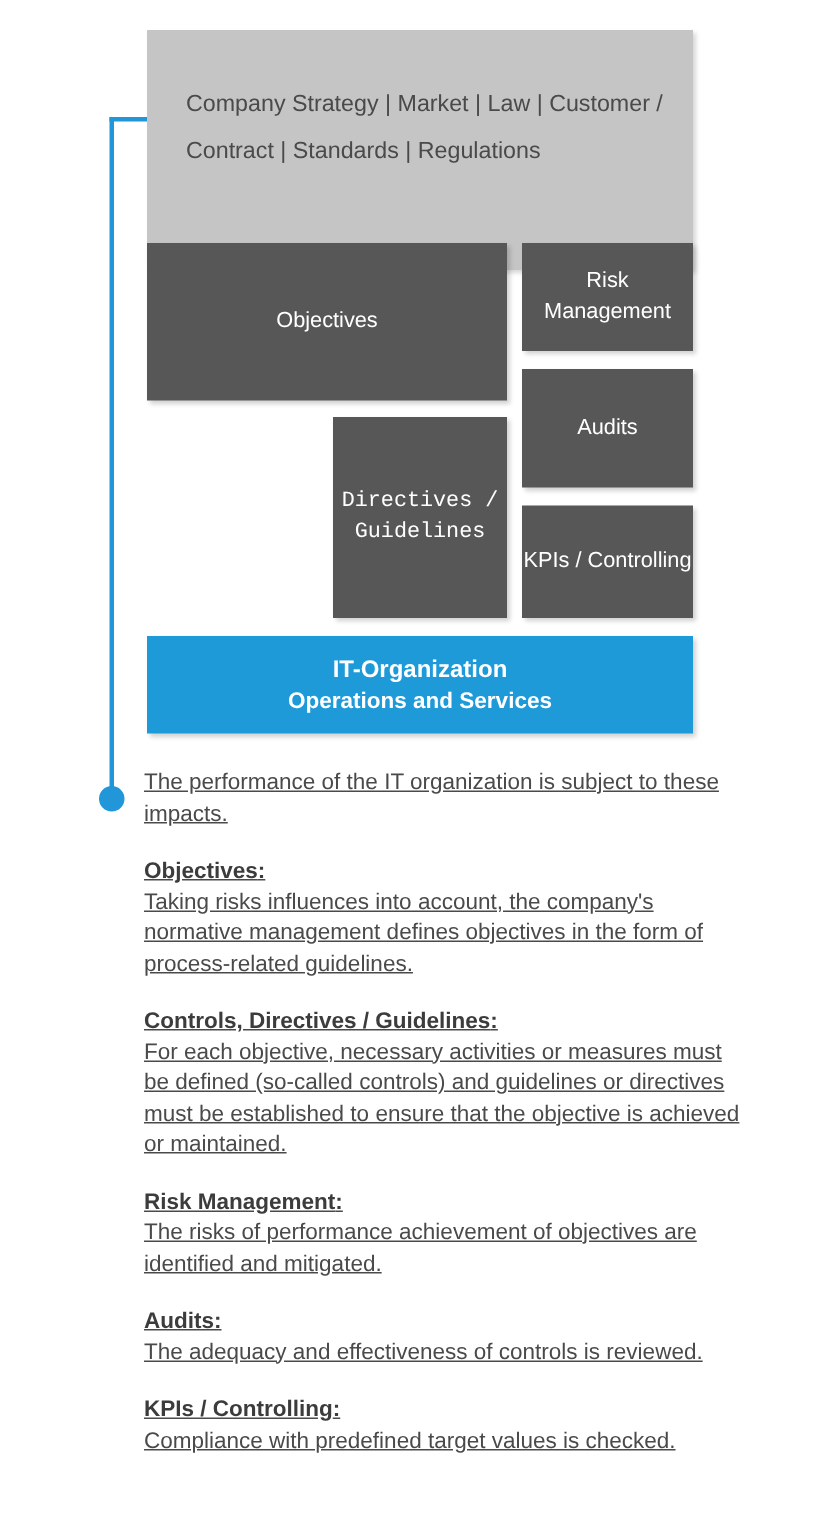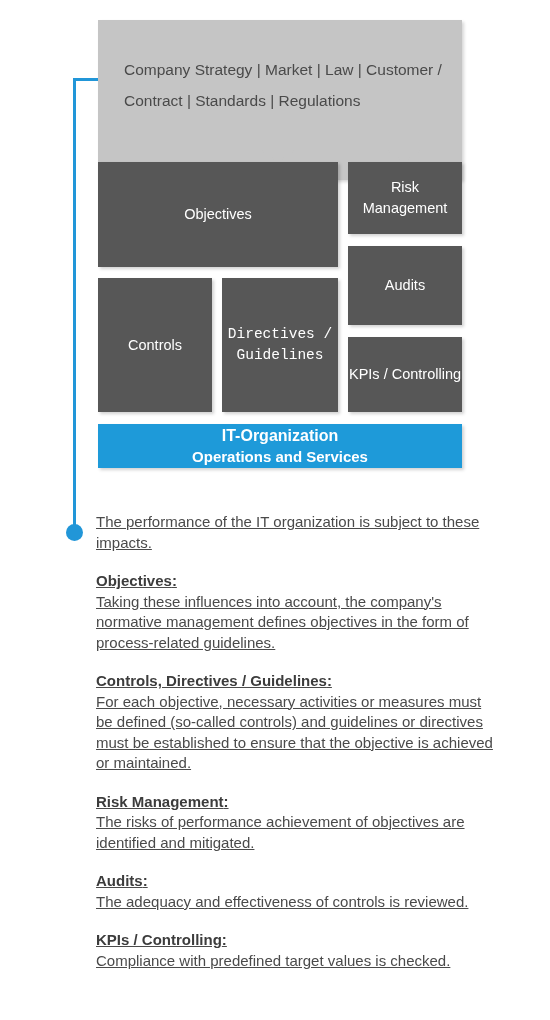--- a/index.html
+++ b/index.html
@@ -105,21 +105,21 @@
   .box-risk         { left: 348px; top: 162px; width: 114px; height: 72px;  }
   .box-audits       { left: 348px; top: 246px; width: 114px; height: 79px;  }
   .box-kpis         { left: 348px; top: 337px; width: 114px; height: 75px;  }
 
   
   .bluebar {
     position: absolute;
     left: 98px;
     top: 424px;
     width: 364px;
-    height: 44px;
+    height: 65px;
     background: #1e9ad9;
     color: #ffffff;
     display: flex;
     flex-direction: column;
     align-items: center;
     justify-content: center;
     text-align: center;
     box-sizing: border-box;
     box-shadow: 2px 2px 3px rgba(0,0,0,0.18);
   }
@@ -166,23 +166,20 @@
 
   <div class="callout">
     <div class="callout-text">Company Strategy | Market | Law | Customer / Contract | Standards | Regulations</div>
   </div>
   <div class="tail tail-1"></div>
   <div class="tail tail-2"></div>
 
   <div class="dbox box-objectives">
     <span>Objectives</span>
   </div>
-  <div class="dbox box-controls">
-    <span>Controls</span>
-  </div>
   <div class="dbox box-directives">
     <span>Directives / Guidelines</span>
   </div>
   <div class="dbox box-risk">
     <span>Risk Management</span>
   </div>
   <div class="dbox box-audits">
     <span>Audits</span>
   </div>
   <div class="dbox box-kpis">
@@ -194,21 +191,21 @@
     <div class="bluebar-sub">Operations and Services</div>
   </div>
 
   <div class="copy">
     <p class="para">
       <span class="body">The performance of the IT organization is subject to these impacts.</span>
     </p>
 
     <p class="para">
       <span class="hd">Objectives</span><span class="hd">:</span><br>
-      <span class="body">Taking these influences into account, the company's normative management defines objectives in the form of process-related guidelines.</span>
+      <span class="body">Taking risks influences into account, the company's normative management defines objectives in the form of process-related guidelines.</span>
     </p>
 
     <p class="para">
       <span class="hd">Controls, Directives / Guidelines</span><span class="hd">:</span><br>
       <span class="body">For each objective, necessary activities or measures must be defined (so-called controls) and guidelines or directives must be established to ensure that the objective is achieved or maintained.</span>
     </p>
 
     <p class="para">
       <span class="hd">Risk Management</span><span class="hd">:</span><br>
       <span class="body">The risks of performance achievement of objectives are identified and mitigated.</span>

